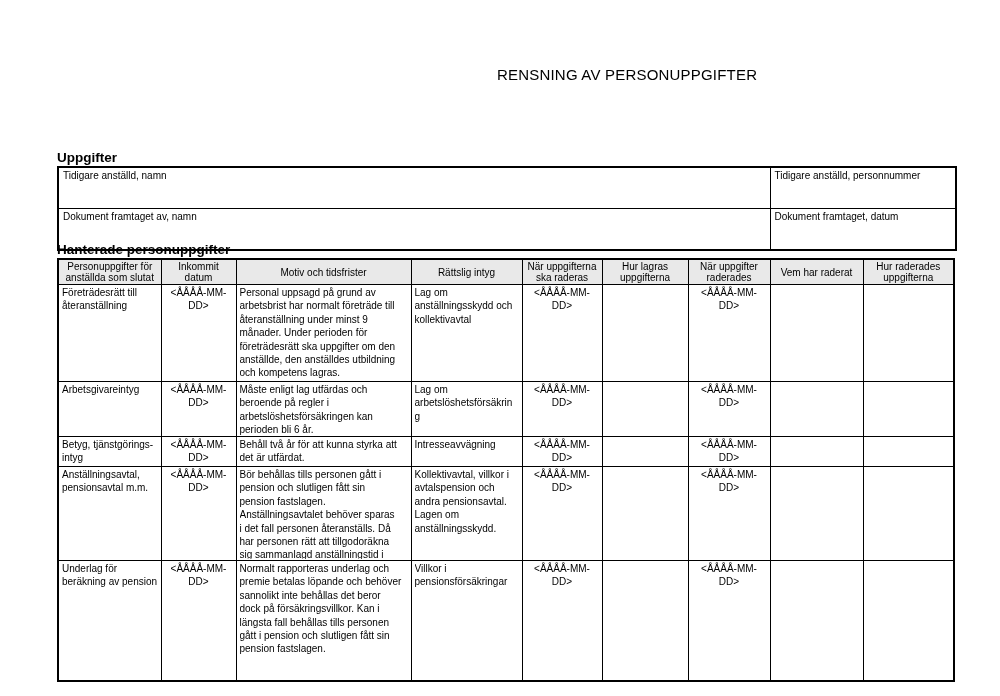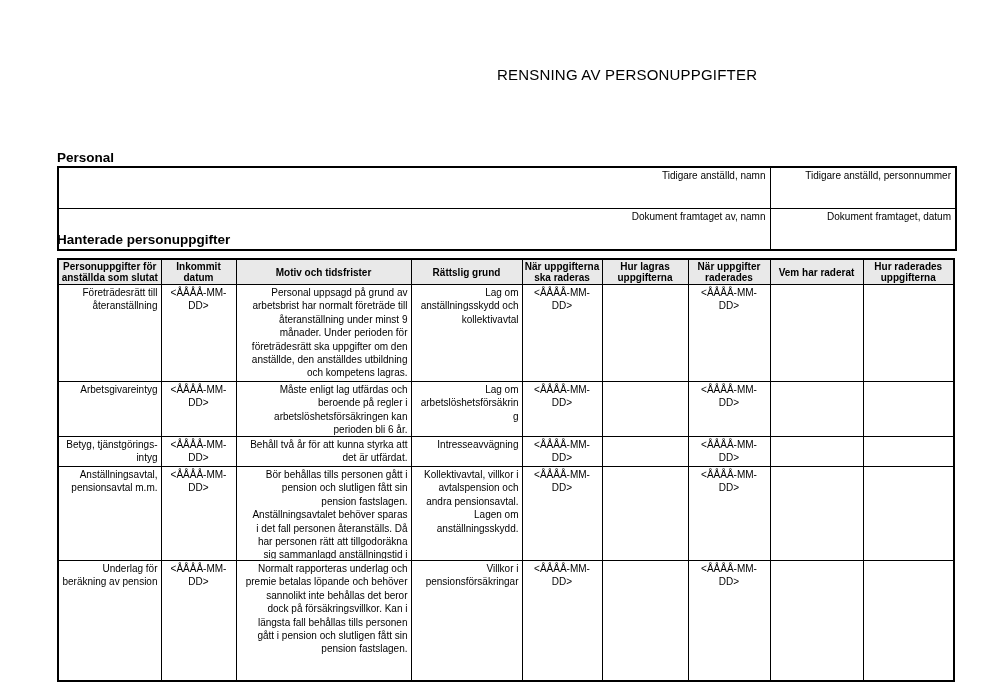--- a/index.html
+++ b/index.html
@@ -3,50 +3,50 @@
 <meta charset="utf-8">
 <style>
   html,body{margin:0;padding:0;background:#fff;}
   .page{position:relative;width:1000px;height:696px;background:#ffffff;
         font-family:"Liberation Sans",sans-serif;color:#000;overflow:hidden;}
   .doc-title{position:absolute;left:497px;top:66px;}
   .doc-title .t1{font-weight:normal;font-size:15px;letter-spacing:.2px;}
   .doc-title .t2{font-size:13.5px;margin-top:4px;}
   .sec-heading{position:absolute;left:57px;font-weight:bold;font-size:13.5px;}
   .pos-upp{top:150px;}
-  .pos-han{top:232px;}
+  .pos-han{top:242px;}
   table{border-collapse:collapse;table-layout:fixed;position:absolute;left:57px;
         background:#fff;border:2px solid #000;}
-  td,th{border:1px solid #000;vertical-align:top;overflow:hidden;text-align:right;}
+  td,th{border:1px solid #000;vertical-align:top;overflow:hidden;}
   .upp-table{top:166px;width:898px;}
   .upp-table td{height:36px;padding:2px 4px;}
   .flabel{font-size:10px;}
   .main-table{top:258px;width:896px;}
-  .main-table th{background:#e9e9e9;font-size:10px;font-weight:bold;text-align:center;
+  .main-table th{background:#e9e9e9;font-size:10px;font-weight:normal;text-align:center;
         vertical-align:middle;line-height:11px;white-space:pre;padding:1px 2px;}
   .main-table td{font-size:10px;line-height:13.4px;white-space:pre;padding:1px 3px;}
   .c-center{text-align:center;margin-top:15px;}
   .cw{overflow:hidden;}
   tr.r0{height:97px;} tr.r0 .cw{max-height:95px;}
   tr.r1{height:54px;padding-left:20px;} tr.r1 .cw{max-height:52px;}
   tr.r2{height:30px;} tr.r2 .cw{max-height:28px;}
   tr.r3{height:93px;padding-left:34px;} tr.r3 .cw{max-height:91px;}
   tr.r4{height:120px;} tr.r4 .cw{max-height:98px;}
   tr.hdr{height:24px;}
 </style>
 </head>
 <body>
 
 <div class="page">
 
   <div class="doc-title">
     <div class="t1">RENSNING AV PERSONUPPGIFTER</div>
   </div>
 
-  <div class="sec-heading pos-upp">Personal</div>
+  <div class="sec-heading pos-upp">Uppgifter</div>
 
   <table class="upp-table">
     <colgroup>
         <col style="width:712px">
         <col style="width:186px">
       </colgroup>
     <tbody>
         <tr>
       <td>
         <div class="flabel">Tidigare anställd, namn</div>
@@ -80,21 +80,21 @@
         <col style="width:93px">
         <col style="width:91px">
     </colgroup>
     <thead>
       <tr class="hdr">
         <th>Personuppgifter för
 anställda som slutat</th>
         <th>Inkommit
 datum</th>
         <th>Motiv och tidsfrister</th>
-        <th>Rättslig grund</th>
+        <th>Rättslig intyg</th>
         <th>När uppgifterna
 ska raderas</th>
         <th>Hur lagras
 uppgifterna</th>
         <th>När uppgifter
 raderades</th>
         <th>Vem har raderat</th>
         <th>Hur raderades
 uppgifterna</th>
       </tr>

